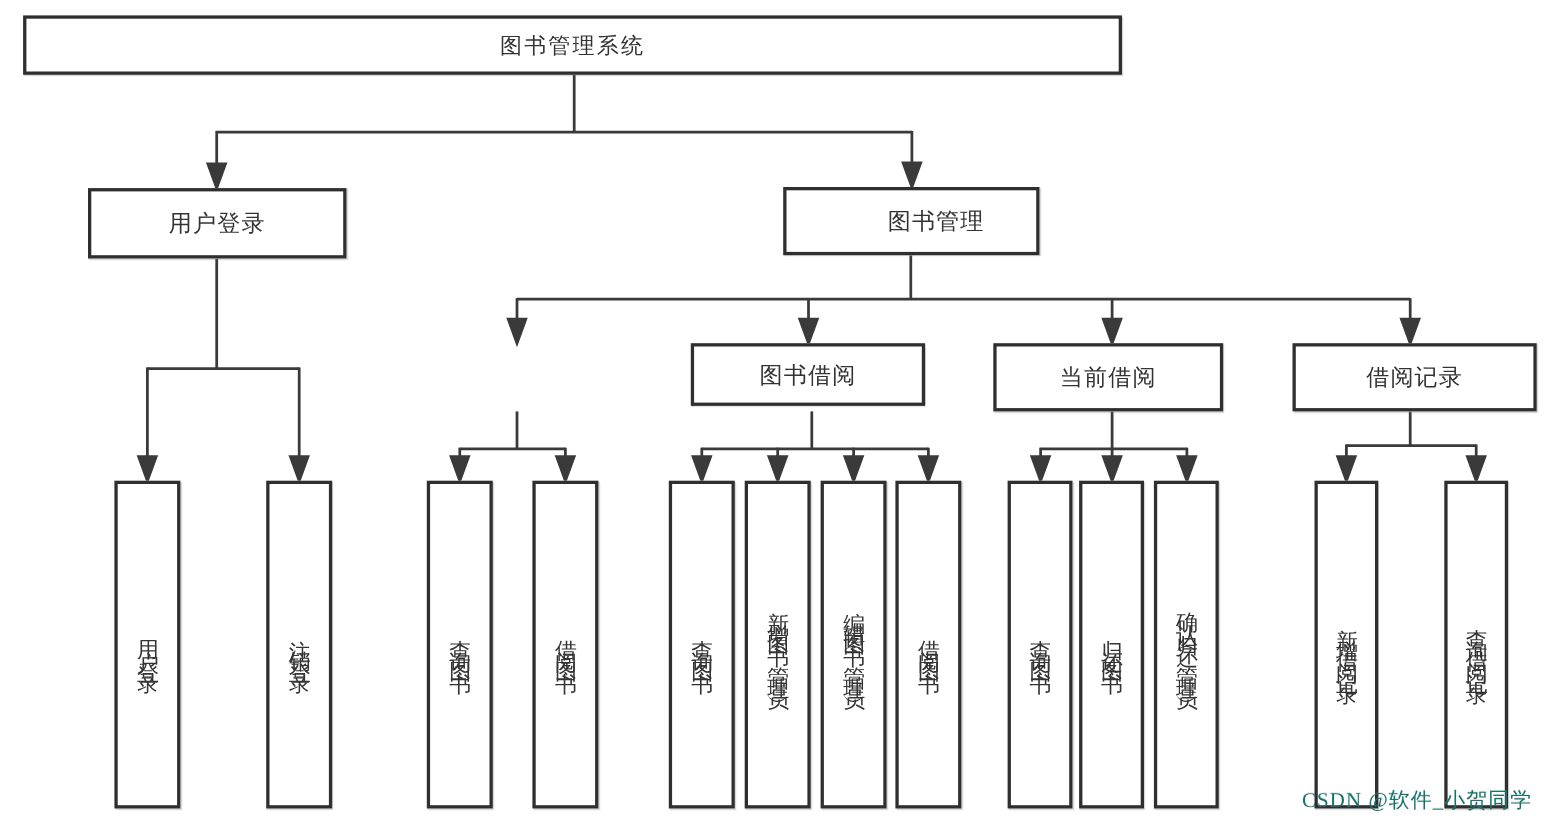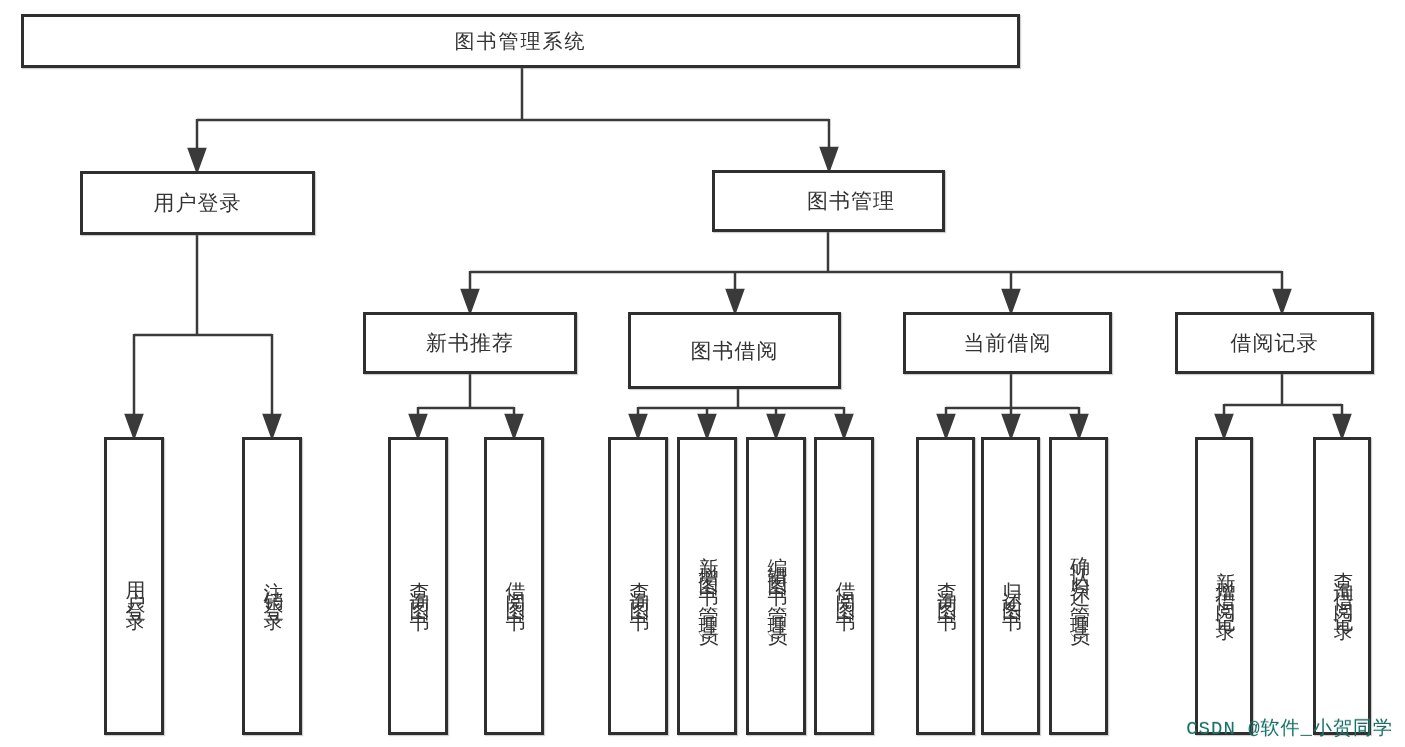--- a/index.html
+++ b/index.html
@@ -1,20 +1,20 @@
 <!DOCTYPE html>
 <html><head>
 <meta charset="utf-8">
 <style>
   html,body{margin:0;padding:0;background:#ffffff;}
   .stage{
     position:relative;
     width:1405px;height:747px;
     background:#ffffff;
-    font-family:Liberation Mono, monospace;
+    font-family:Liberation Serif, serif;
     color:#333333;
     overflow:hidden;
   }
   svg.wires{position:absolute;left:0;top:0;width:1405px;height:747px;}
   .node{
     position:absolute;
     box-sizing:border-box;
     border:3px solid #2f2f2f;
     background:#ffffff;
     display:flex;align-items:center;justify-content:center;
@@ -130,30 +130,27 @@
     <span class="lbl">图书管理系统</span>
   </div>
 
   <div class="node" style="left:80px;top:171px;width:235px;height:64px;">
     <span class="lbl">用户登录</span>
   </div>
   <div class="node" style="left:712px;top:170px;width:233px;height:62px;padding-left:45px;">
     <span class="lbl">图书管理</span>
   </div>
 
-  <div class="node" style="left:363px;top:312px;width:214px;height:62px;">
-    <span class="lbl">新书推荐</span>
-  </div>
-  <div class="node" style="left:628px;top:312px;width:213px;height:77px;">
+  <div class="node" style="left:628px;top:312px;width:213px;height:57px;">
     <span class="lbl">图书借阅</span>
   </div>
   <div class="node" style="left:903px;top:312px;width:209px;height:62px;">
     <span class="lbl">当前借阅</span>
   </div>
-  <div class="node" style="left:1175px;top:312px;width:199px;height:62px;">
+  <div class="node" style="left:1175px;top:312px;width:222px;height:62px;">
     <span class="lbl">借阅记录</span>
   </div>
 
   <div class="node leaf" style="left:104px;top:437px;width:60px;height:298px;">
     <span class="lbl">用户登录</span>
   </div>
   <div class="node leaf" style="left:242px;top:437px;width:60px;height:298px;">
     <span class="lbl">注销登录</span>
   </div>
 

